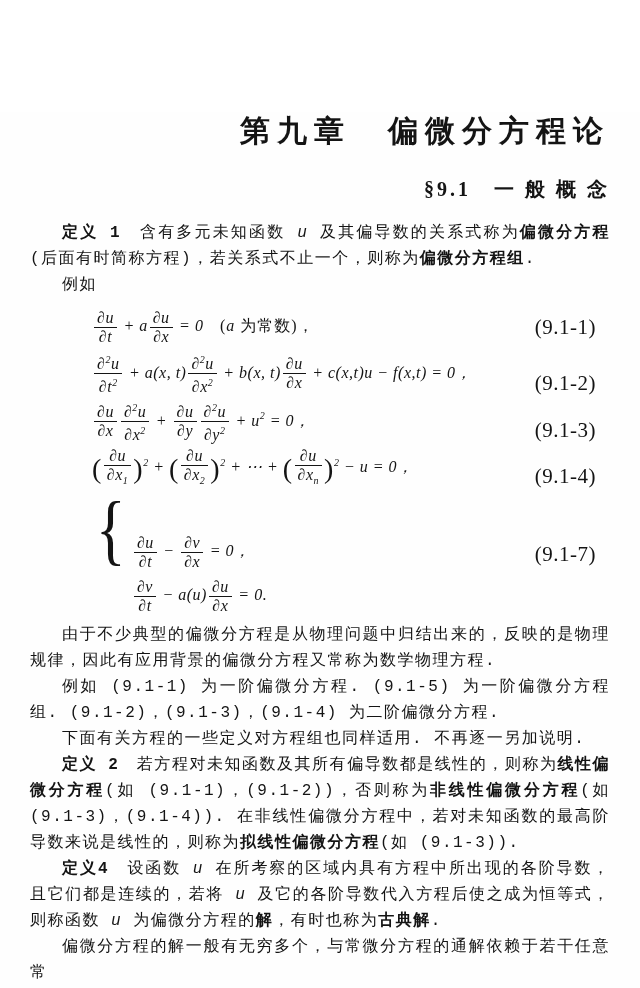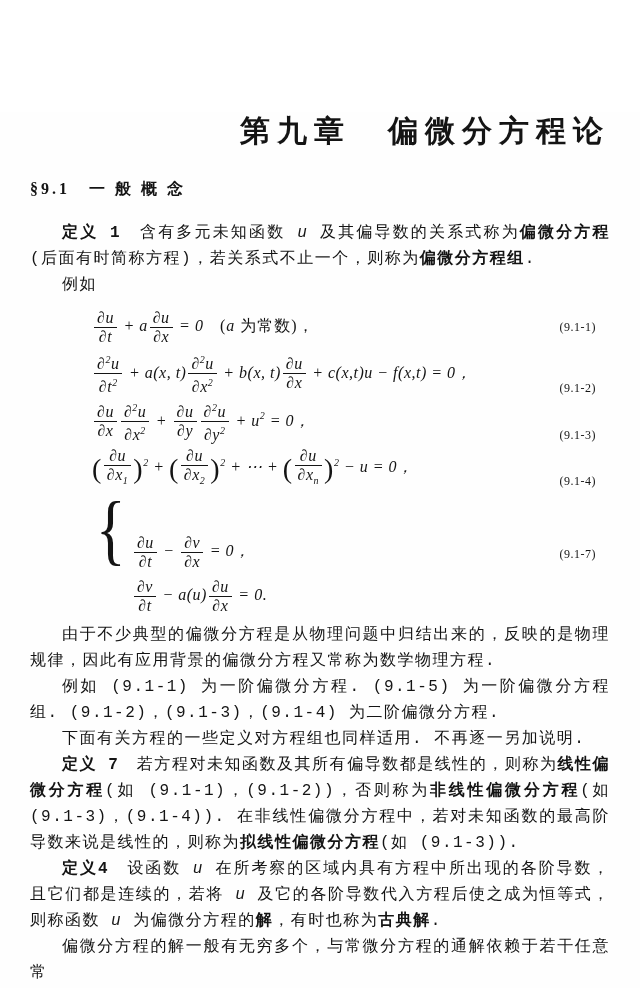--- a/index.html
+++ b/index.html
@@ -8,39 +8,39 @@
     font-family:"Liberation Serif","DejaVu Serif",serif;
     color:#141414;overflow:hidden;
   }
   .page{position:relative;width:640px;height:988px;background:#fefefe;}
   .content{padding:0 30px;}
   .chapter-title{
     text-align:right;margin:112px 0 0;font-size:30px;font-weight:bold;
     letter-spacing:7px;line-height:38px;
   }
   .section-title{
-    text-align:left;margin:26px 0 0;font-size:16px;font-weight:bold;
+    text-align:right;margin:26px 0 0;font-size:20px;font-weight:bold;
     letter-spacing:3px;line-height:26px;
   }
   .para{
     font-size:16px;line-height:26px;letter-spacing:1.5px;
     text-align:justify;text-indent:2em;margin:0;font-family:Liberation Mono, monospace;
   }
   .para b{letter-spacing:1.5px;}
   .p-first{margin-top:18px;}
   .p-gap{margin-top:8px;}
   
   .eqrow{
     display:flex;align-items:center;
     padding-left:62px;padding-right:14px;
     font-size:16px;
   }
   .eq{font-style:italic;letter-spacing:0.5px;}
   .eq .cjk{font-style:normal;letter-spacing:1px;}
-  .eqtag{margin-left:auto;font-style:normal;font-size:12px;letter-spacing:0.5px;white-space:nowrap;padding-left:10px;}
+  .eqtag{margin-left:auto;font-style:normal;font-size:21px;letter-spacing:0.5px;white-space:nowrap;padding-left:10px;}
   .fr{display:inline-block;vertical-align:middle;text-align:center;margin:0 2px;}
   .fr .n{display:block;border-bottom:1.5px solid #141414;padding:0 3px 1px;line-height:16px;}
   .fr .d{display:block;padding:1px 3px 0;line-height:16px;}
   .eq sup,.eq sub{font-size:10px;}
   .bp{font-size:28px;font-style:normal;vertical-align:middle;font-weight:400;}
   .brace{font-size:78px;font-weight:100;font-style:normal;line-height:70px;margin-right:2px;
          transform:scaleX(.8);display:inline-block;}
   .syslines{display:inline-flex;flex-direction:column;gap:9px;}
   .eqr1{margin-top:8px;min-height:42px;}
   .eqr{margin-top:4px;min-height:42px;align-items:flex-end;}
@@ -88,21 +88,21 @@
       <span class="eqtag">(9.1-7)</span>
     </div>
 
     <p class="para p-gap">由于不少典型的偏微分方程是从物理问题中归结出来的，反映的是物理规律，因此有应用背景的偏微分方程又常称为数学物理方程.</p>
 
 
     <p class="para">例如 (9.1-1) 为一阶偏微分方程. (9.1-5) 为一阶偏微分方程组. (9.1-2)，(9.1-3)，(9.1-4) 为二阶偏微分方程.</p>
 
     <p class="para">下面有关方程的一些定义对方程组也同样适用. 不再逐一另加说明.</p>
 
-    <p class="para"><b>定义 7</b>　若方程对未知函数及其所有偏导数都是线性的，则称为<b>线性偏微分方程</b>(如 (9.1-1)，(9.1-2))，否则称为<b>非线性偏微分方程</b>(如(9.1-3)，(9.1-4)). 在非线性偏微分方程中，若对未知函数的最高阶导数来说是线性的，则称为<b>拟线性偏微分方程</b>(如 (9.1-3)).</p>
+    <p class="para"><b>定义 2</b>　若方程对未知函数及其所有偏导数都是线性的，则称为<b>线性偏微分方程</b>(如 (9.1-1)，(9.1-2))，否则称为<b>非线性偏微分方程</b>(如(9.1-3)，(9.1-4)). 在非线性偏微分方程中，若对未知函数的最高阶导数来说是线性的，则称为<b>拟线性偏微分方程</b>(如 (9.1-3)).</p>
 
     <p class="para"><b>定义4</b>　设函数 <i>u</i> 在所考察的区域内具有方程中所出现的各阶导数，且它们都是连续的，若将 <i>u</i> 及它的各阶导数代入方程后使之成为恒等式，则称函数 <i>u</i> 为偏微分方程的<b>解</b>，有时也称为<b>古典解</b>.</p>
 
     <p class="para">偏微分方程的解一般有无穷多个，与常微分方程的通解依赖于若干任意常</p>
 
   </div>
 
 </div>
 
 </body></html>

